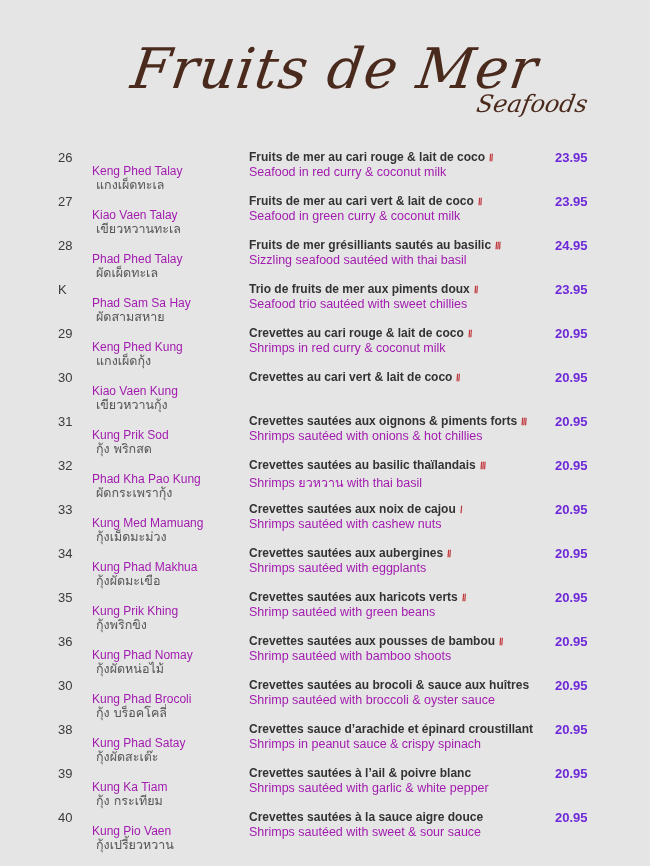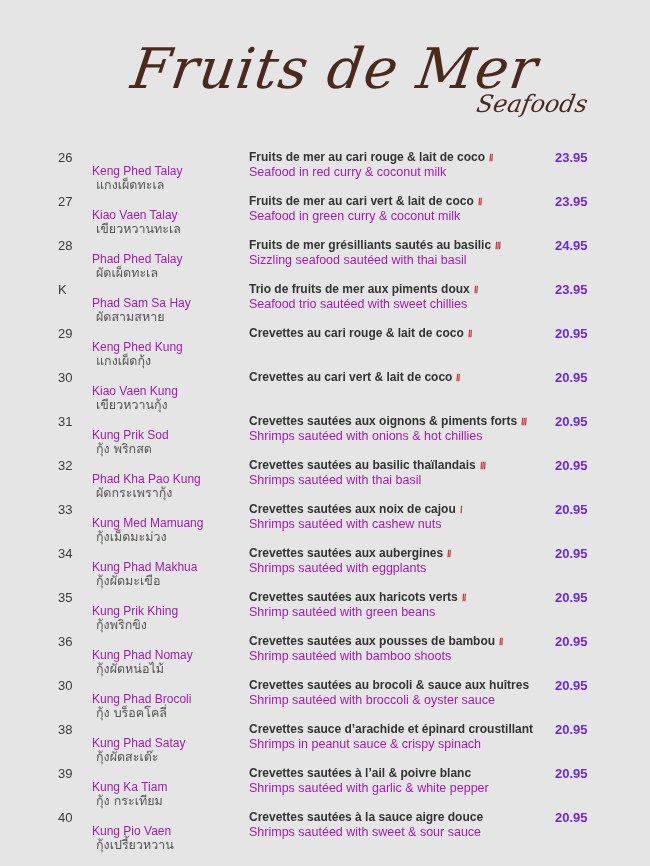--- a/index.html
+++ b/index.html
@@ -77,20 +77,21 @@
     <span class="roman">Phad Sam Sa Hay</span>
     <span class="fr"><span>Trio de fruits de mer aux piments doux</span><span class="chili">\\</span></span>
     <span class="en">Seafood trio sautéed with sweet chillies</span>
     <span class="price">23.95</span>
   </div>
   <div class="row">
     <span class="num">29</span>
     <span class="thai">แกงเผ็ดกุ้ง</span>
     <span class="roman">Keng Phed Kung</span>
     <span class="fr"><span>Crevettes au cari rouge &amp; lait de coco</span><span class="chili">\\</span></span>
+    <span class="en">Shrimps in red curry &amp; coconut milk</span>
     <span class="price">20.95</span>
   </div>
   <div class="row">
     <span class="num">30</span>
     <span class="thai">เขียวหวานกุ้ง</span>
     <span class="roman">Kiao Vaen Kung</span>
     <span class="fr"><span>Crevettes au cari vert &amp; lait de coco</span><span class="chili">\\</span></span>
     <span class="price">20.95</span>
   </div>
   <div class="row">
@@ -99,21 +100,21 @@
     <span class="roman">Kung Prik Sod</span>
     <span class="fr"><span>Crevettes sautées aux oignons &amp; piments forts</span><span class="chili">\\\</span></span>
     <span class="en">Shrimps sautéed with onions &amp; hot chillies</span>
     <span class="price">20.95</span>
   </div>
   <div class="row">
     <span class="num">32</span>
     <span class="thai">ผัดกระเพรากุ้ง</span>
     <span class="roman">Phad Kha Pao Kung</span>
     <span class="fr"><span>Crevettes sautées au basilic thaïlandais</span><span class="chili">\\\</span></span>
-    <span class="en">Shrimps sautéed with thai basil</span>
+    <span class="en">Shrimps ยวหวาน with thai basil</span>
     <span class="price">20.95</span>
   </div>
   <div class="row">
     <span class="num">33</span>
     <span class="thai">กุ้งเม็ดมะม่วง</span>
     <span class="roman">Kung Med Mamuang</span>
     <span class="fr"><span>Crevettes sautées aux noix de cajou</span><span class="chili">\</span></span>
     <span class="en">Shrimps sautéed with cashew nuts</span>
     <span class="price">20.95</span>
   </div>

